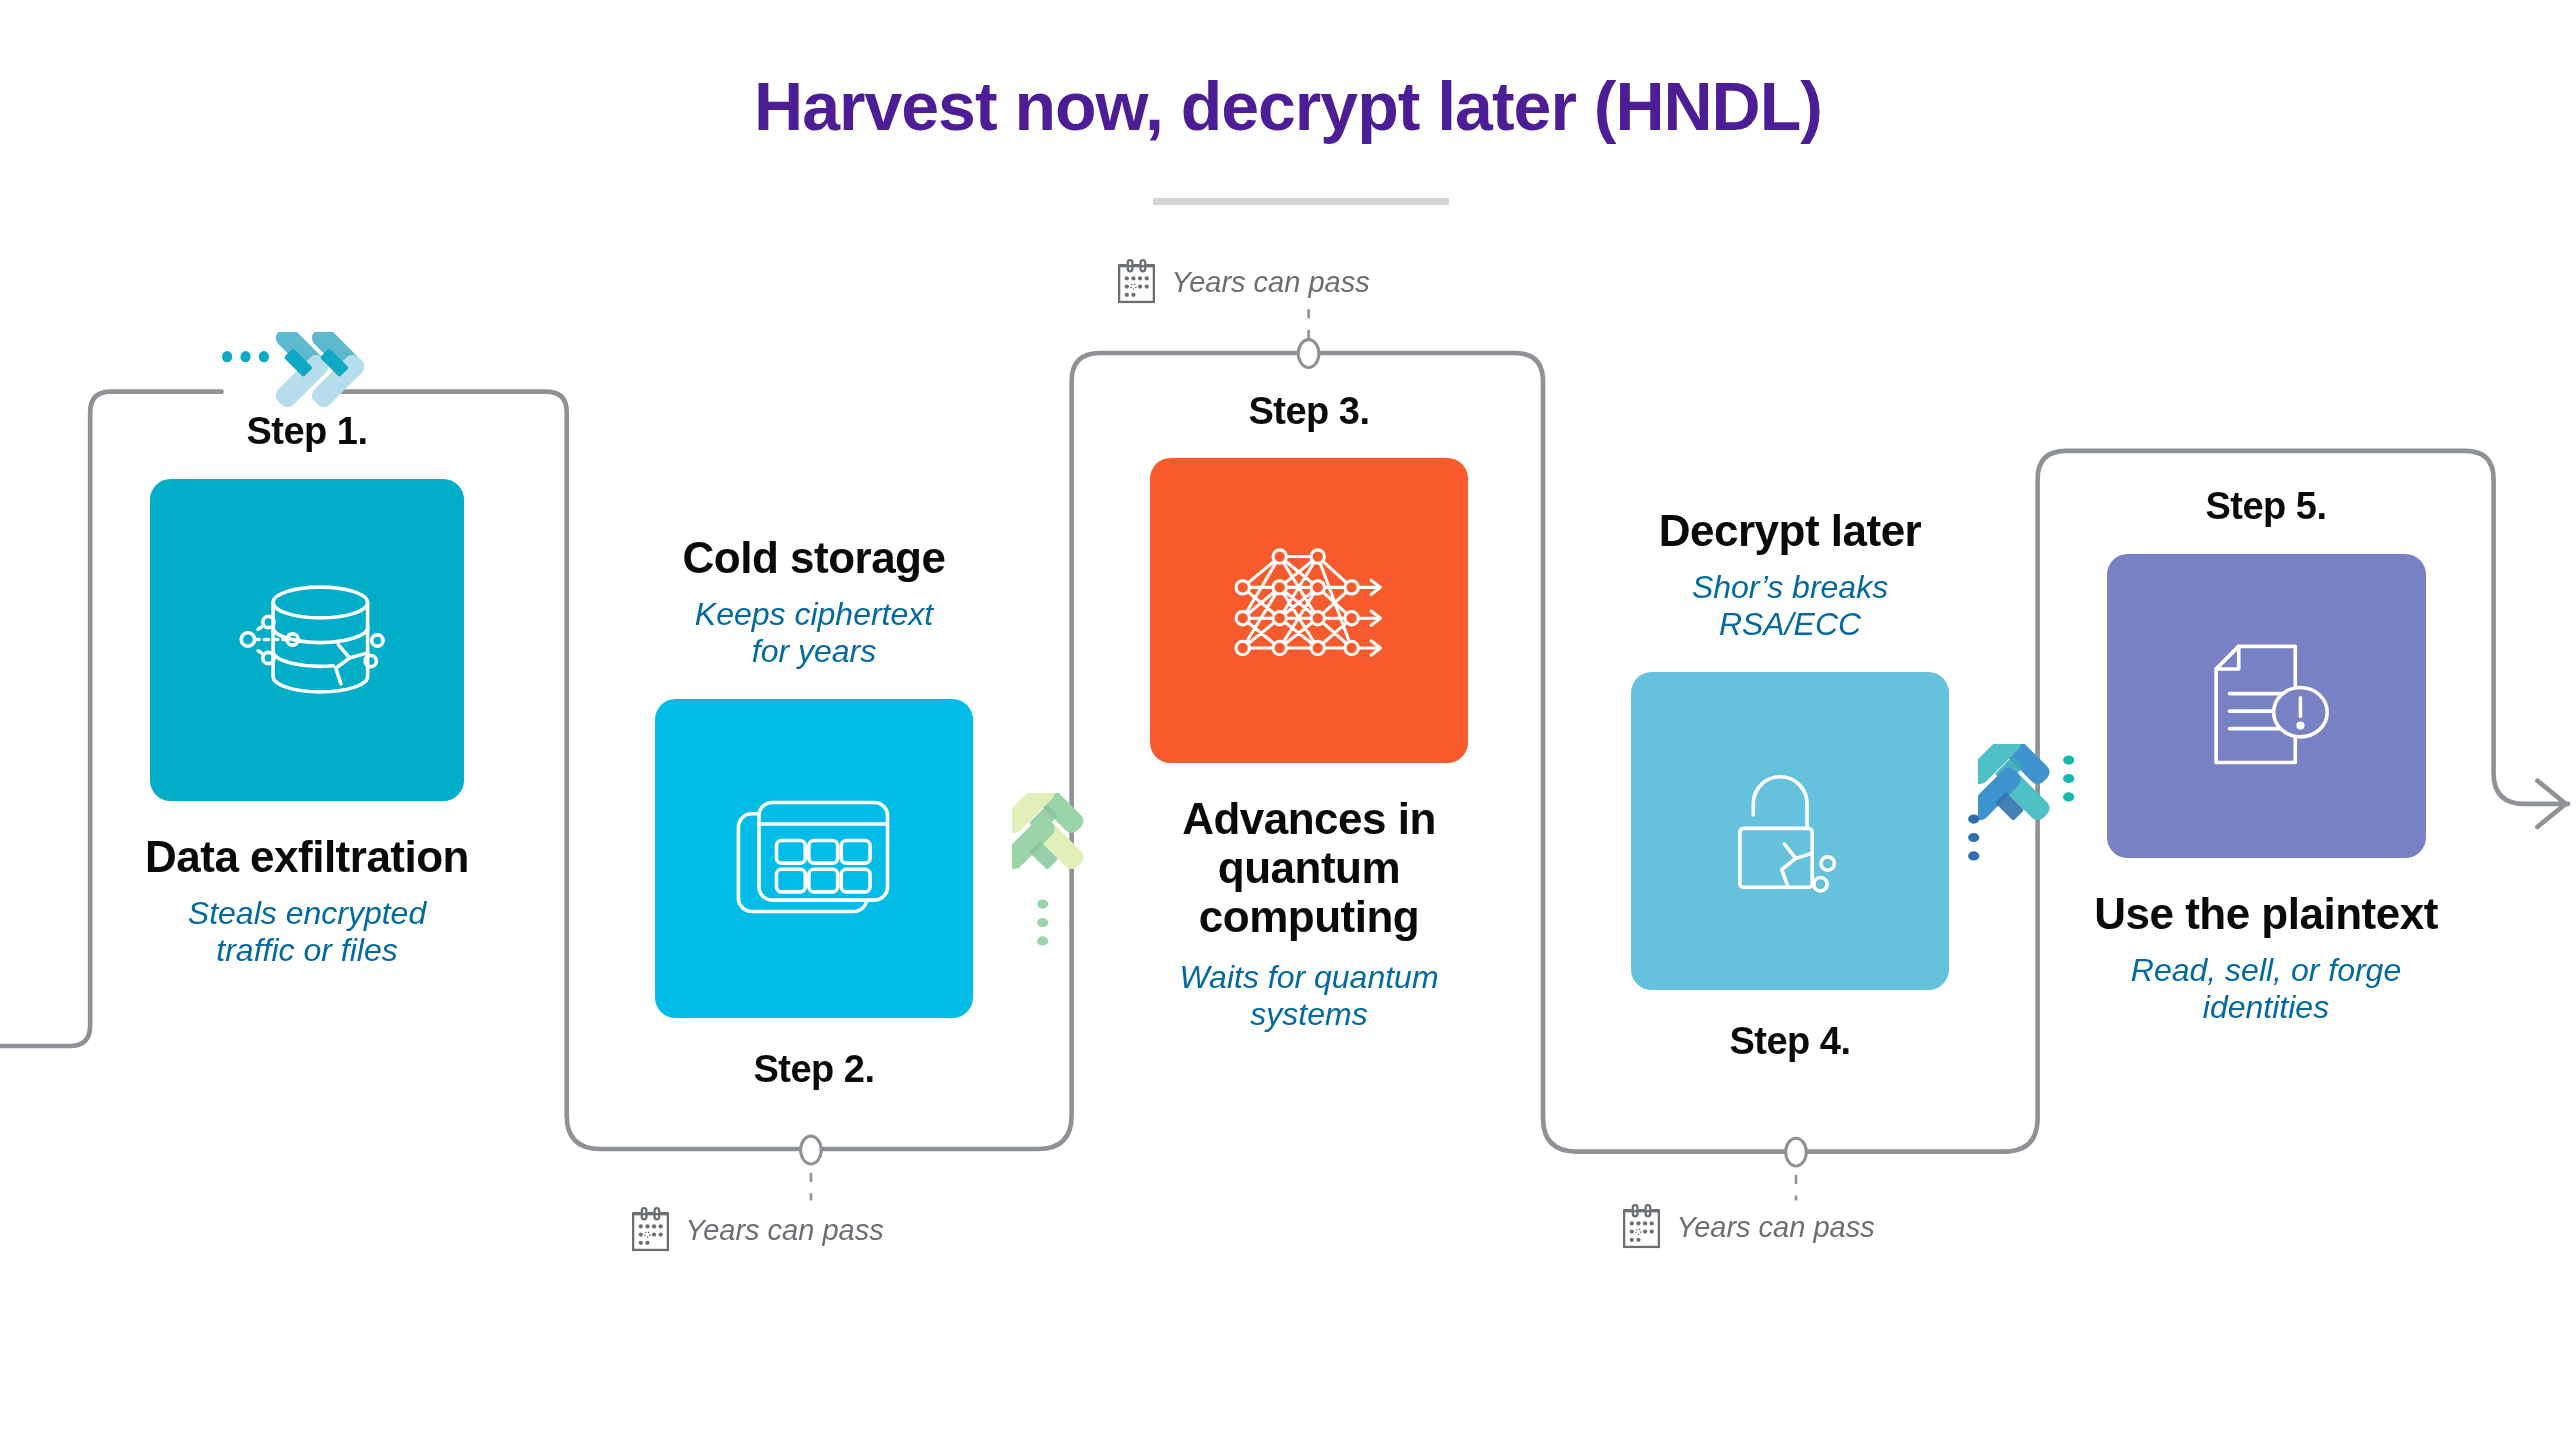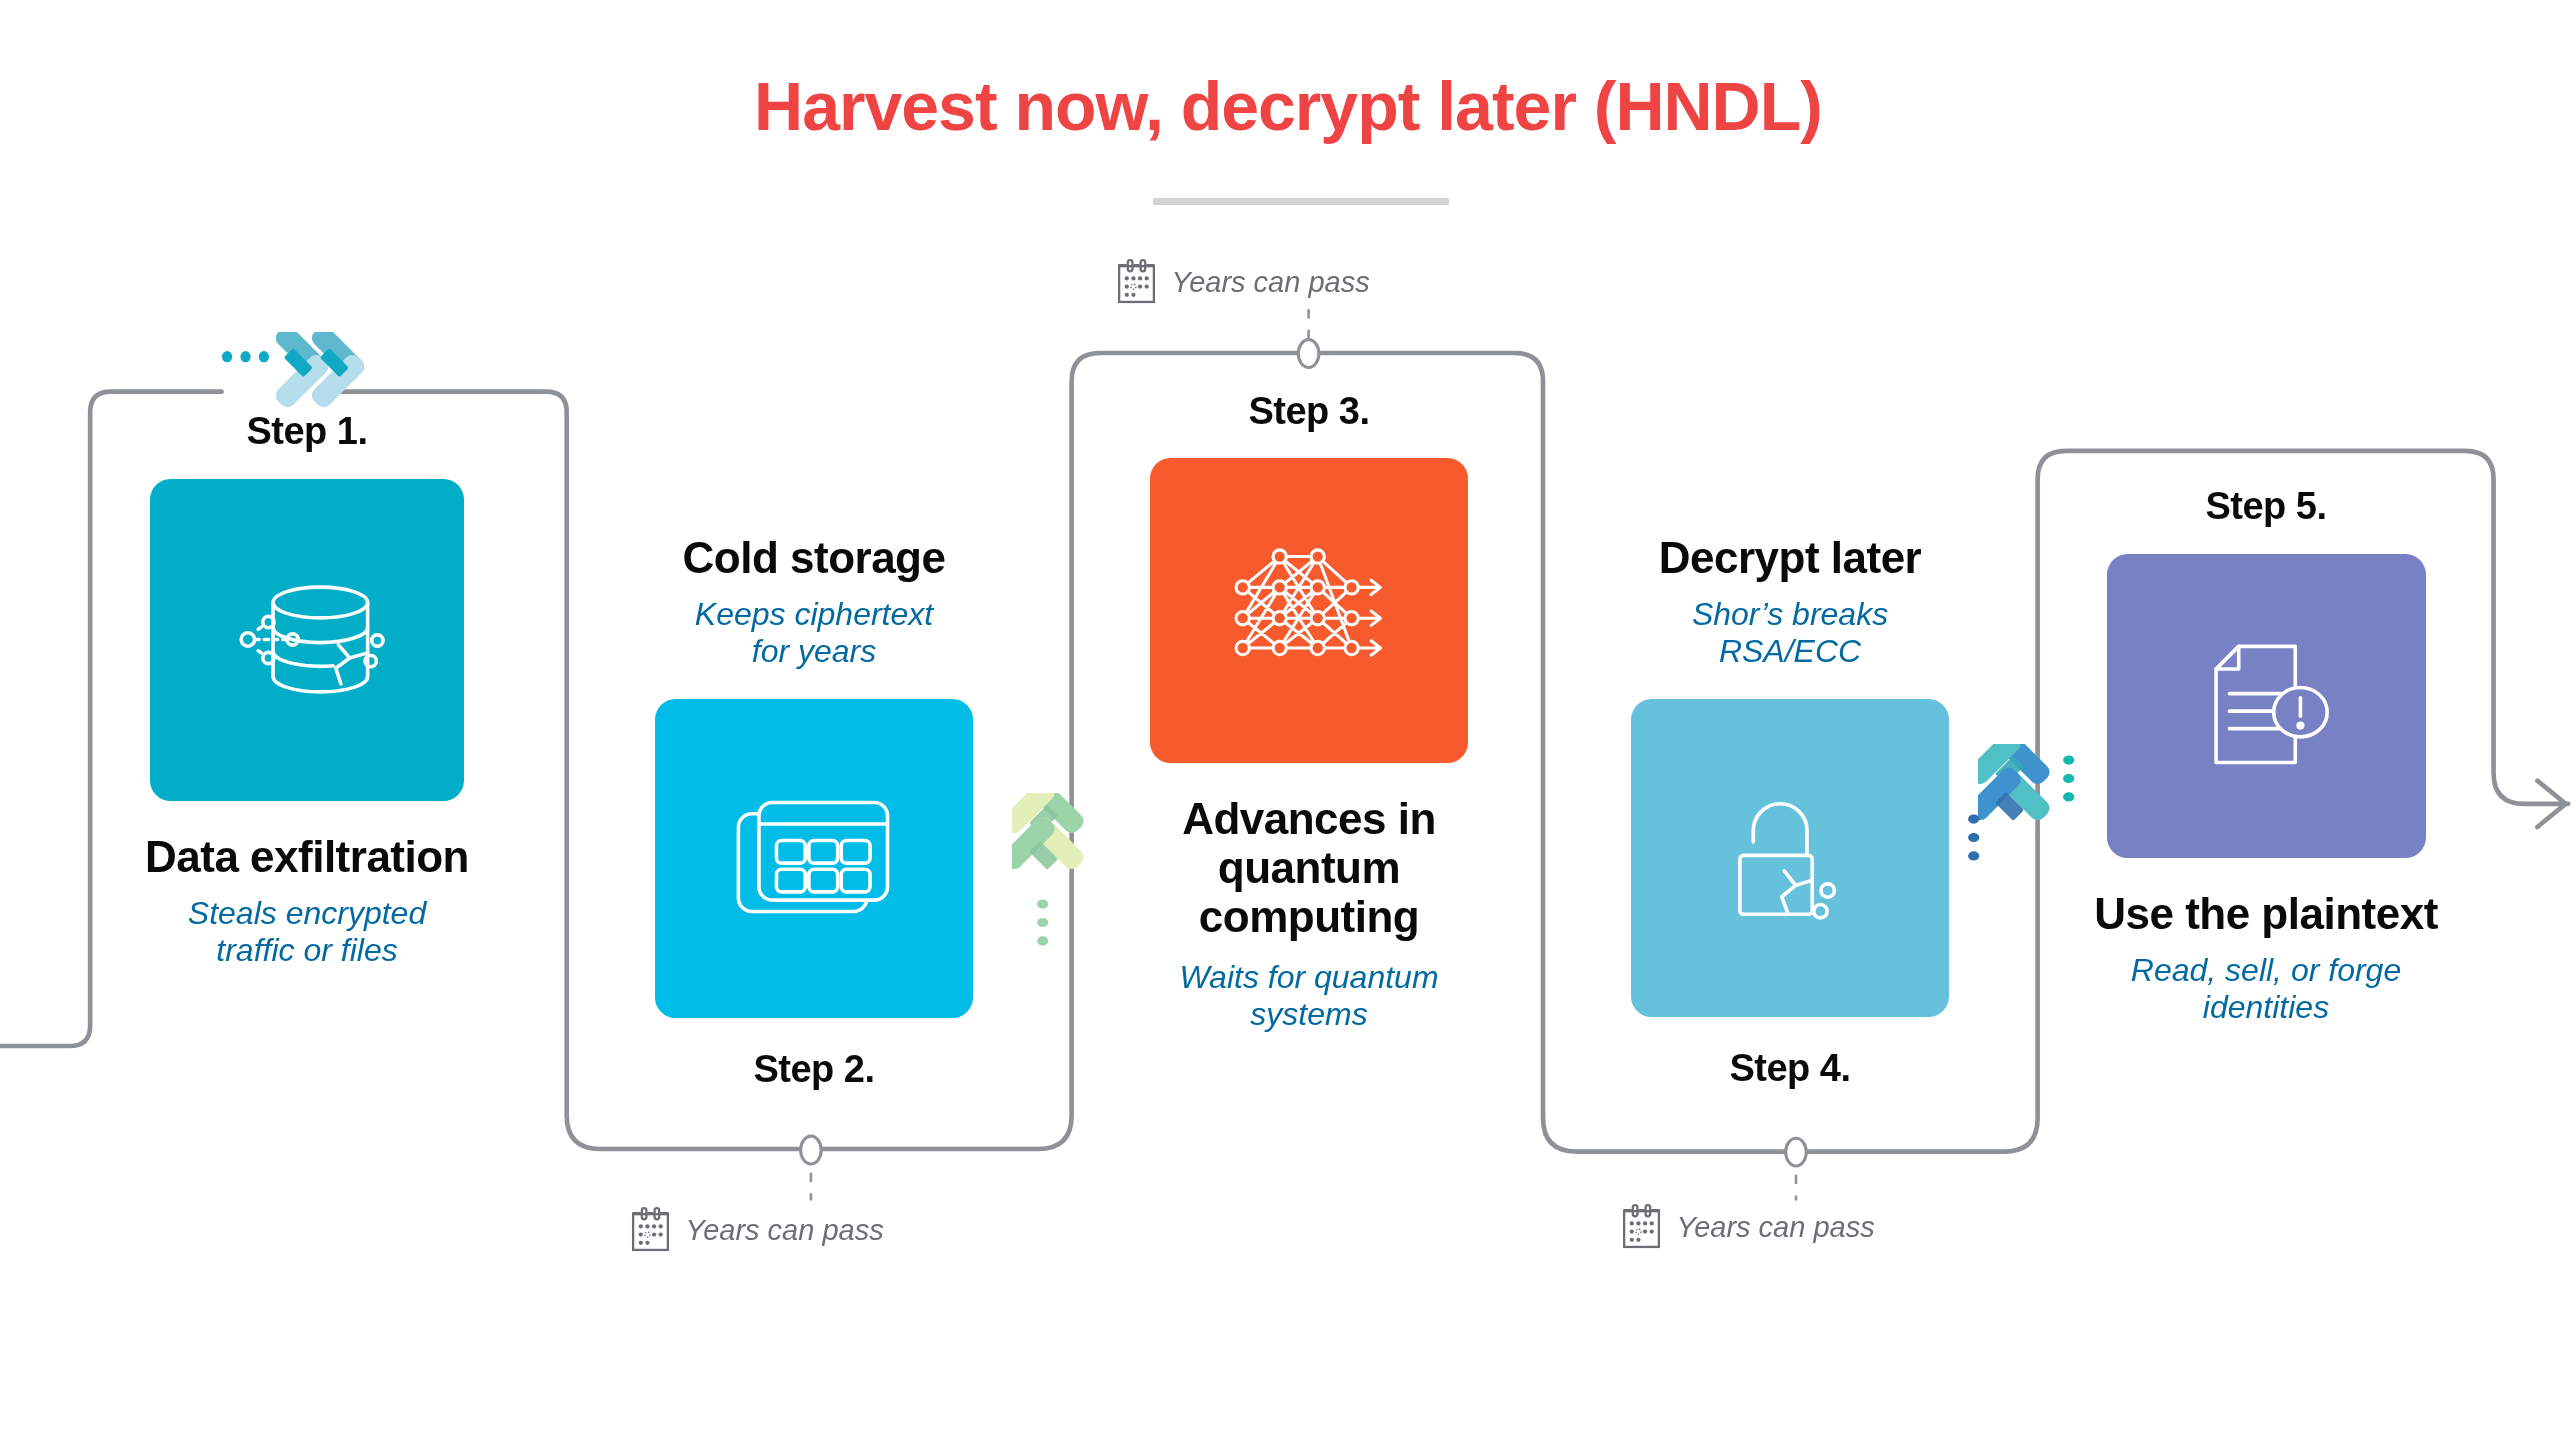--- a/index.html
+++ b/index.html
@@ -9,21 +9,21 @@
     overflow:hidden;
     position:relative;
   }
   #stage{position:absolute;inset:0;width:2576px;height:1449px;background:#fff;}
 
   
   .title{
     position:absolute;left:0;top:67px;width:2576px;
     text-align:center;
     font-size:68px;font-weight:700;letter-spacing:-1px;
-    color:#ef4444;
+    color:#4c1d95;
     font-family:"Liberation Sans", sans-serif;
   }
   .title-rule{
     position:absolute;left:1153px;top:198px;width:296px;height:7.2px;
     background:#d4d4d4;border-radius:1.5px;
   }
 
   
   #wires{position:absolute;left:0;top:0;width:2576px;height:1449px;pointer-events:none;}
 
@@ -245,21 +245,21 @@
         </g>
       </svg>
     </div>
     <div class="head" style="margin-top:31px;white-space:pre-line;">Advances in
 quantum
 computing</div>
     <div class="sub" style="margin-top:17px;white-space:pre-line;">Waits for quantum
 systems</div>
   </div>
 
-  <div class="step" id="step-4" style="left:1584px;top:533px;width:412px;">
+  <div class="step" id="step-4" style="left:1584px;top:506px;width:412px;">
     <div class="head">Decrypt later</div>
     <div class="sub" style="margin-top:13.4px;white-space:pre-line;">Shor’s breaks
 RSA/ECC</div>
     <div class="tile" style="width:318px;height:318px;background:#66C1DC;margin-top:28px;">
       <svg width="155" height="155" viewBox="0 0 300 300">
         <g fill="none" stroke="#ffffff" stroke-width="7" stroke-linecap="round" stroke-linejoin="round">
           <path d="M78 118 L78 96 A52 52 0 0 1 182 96 L182 144"></path>
           <rect x="52" y="144" width="140" height="114" rx="7"></rect>
           <path d="M138 174 L160 202 L192 192"></path>
           <path d="M160 202 L133 224 L144 254"></path>

